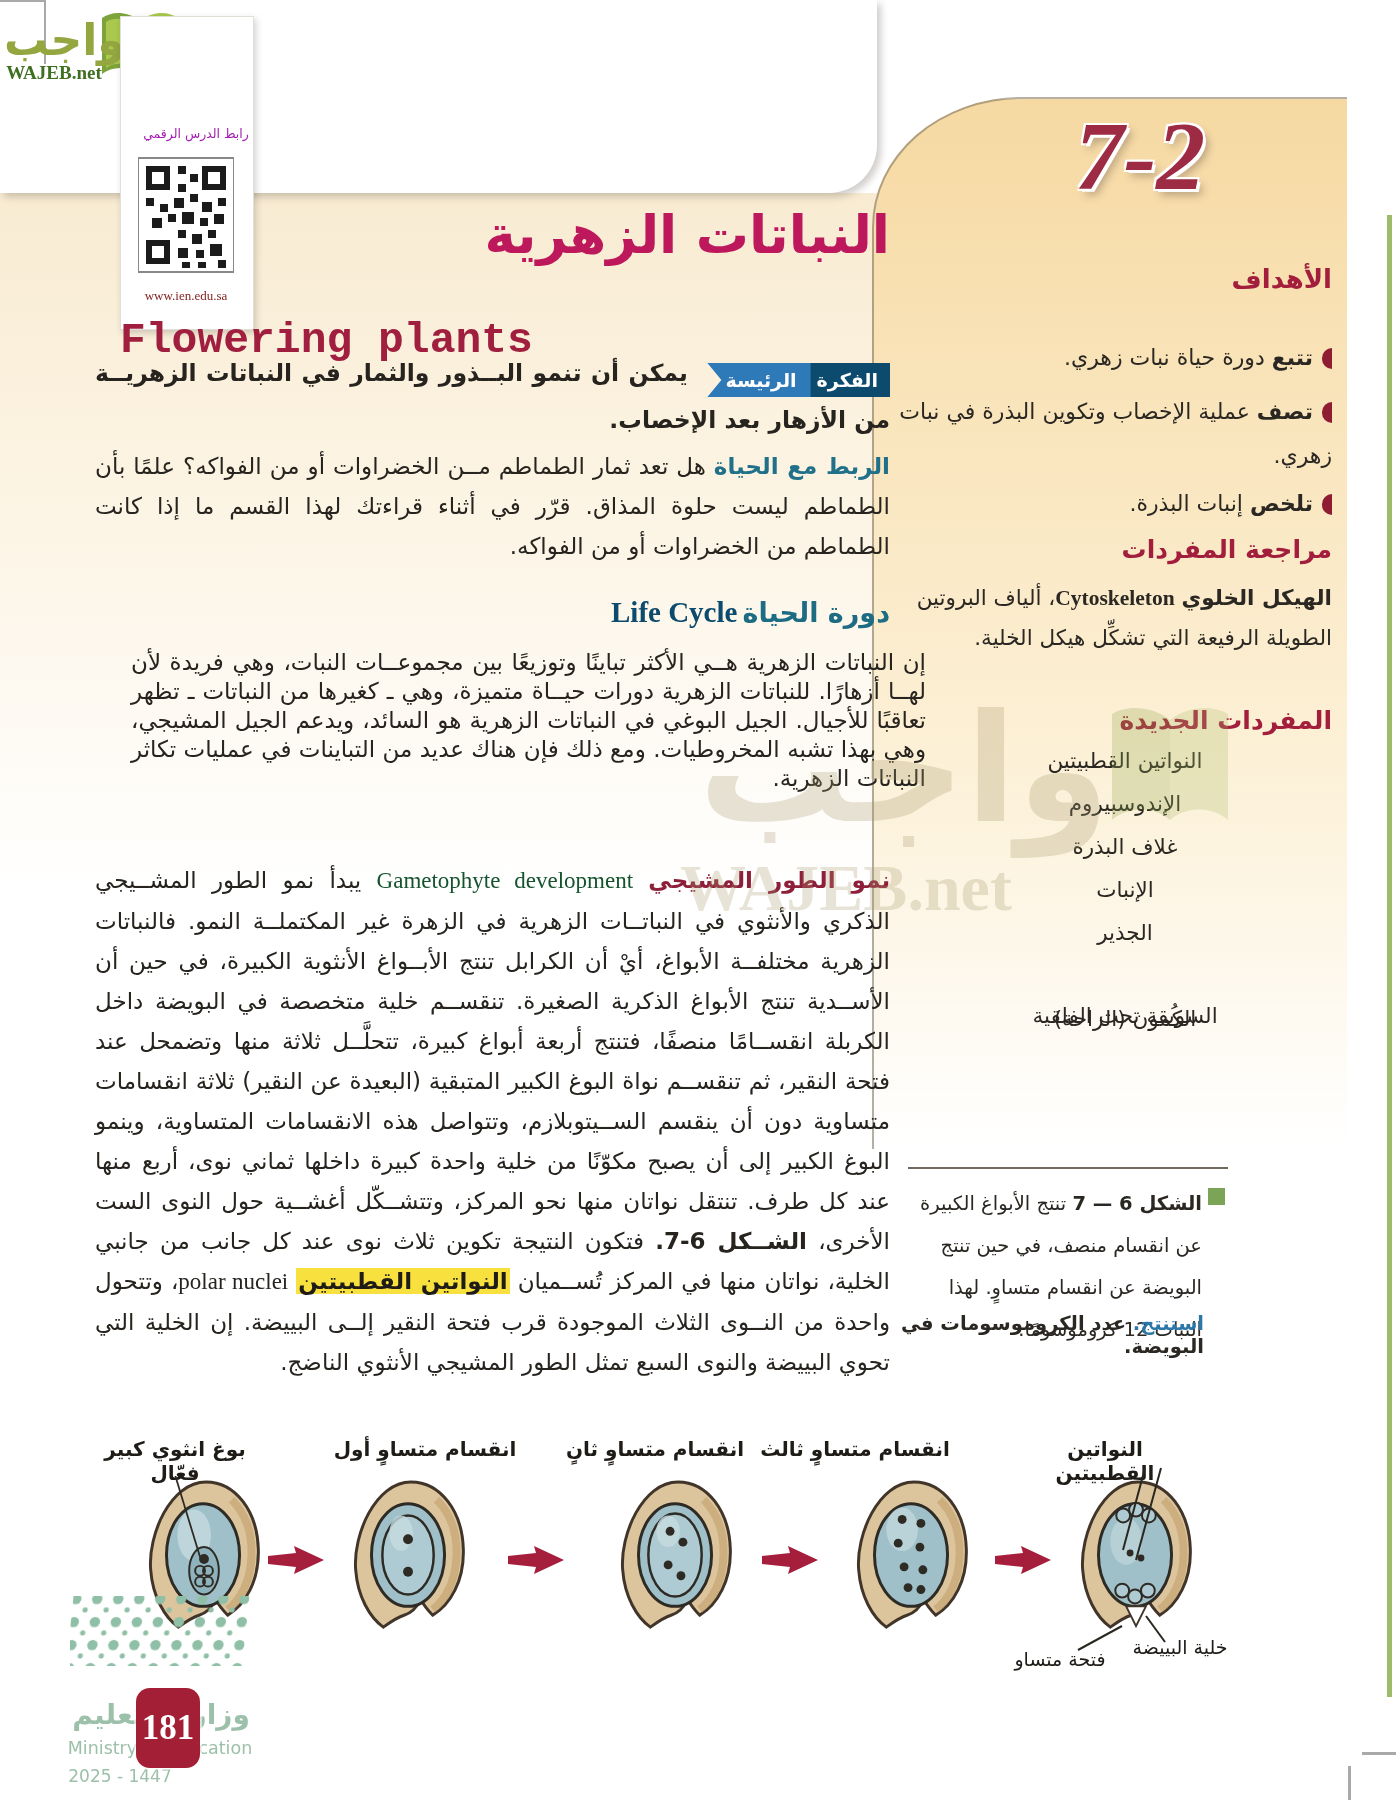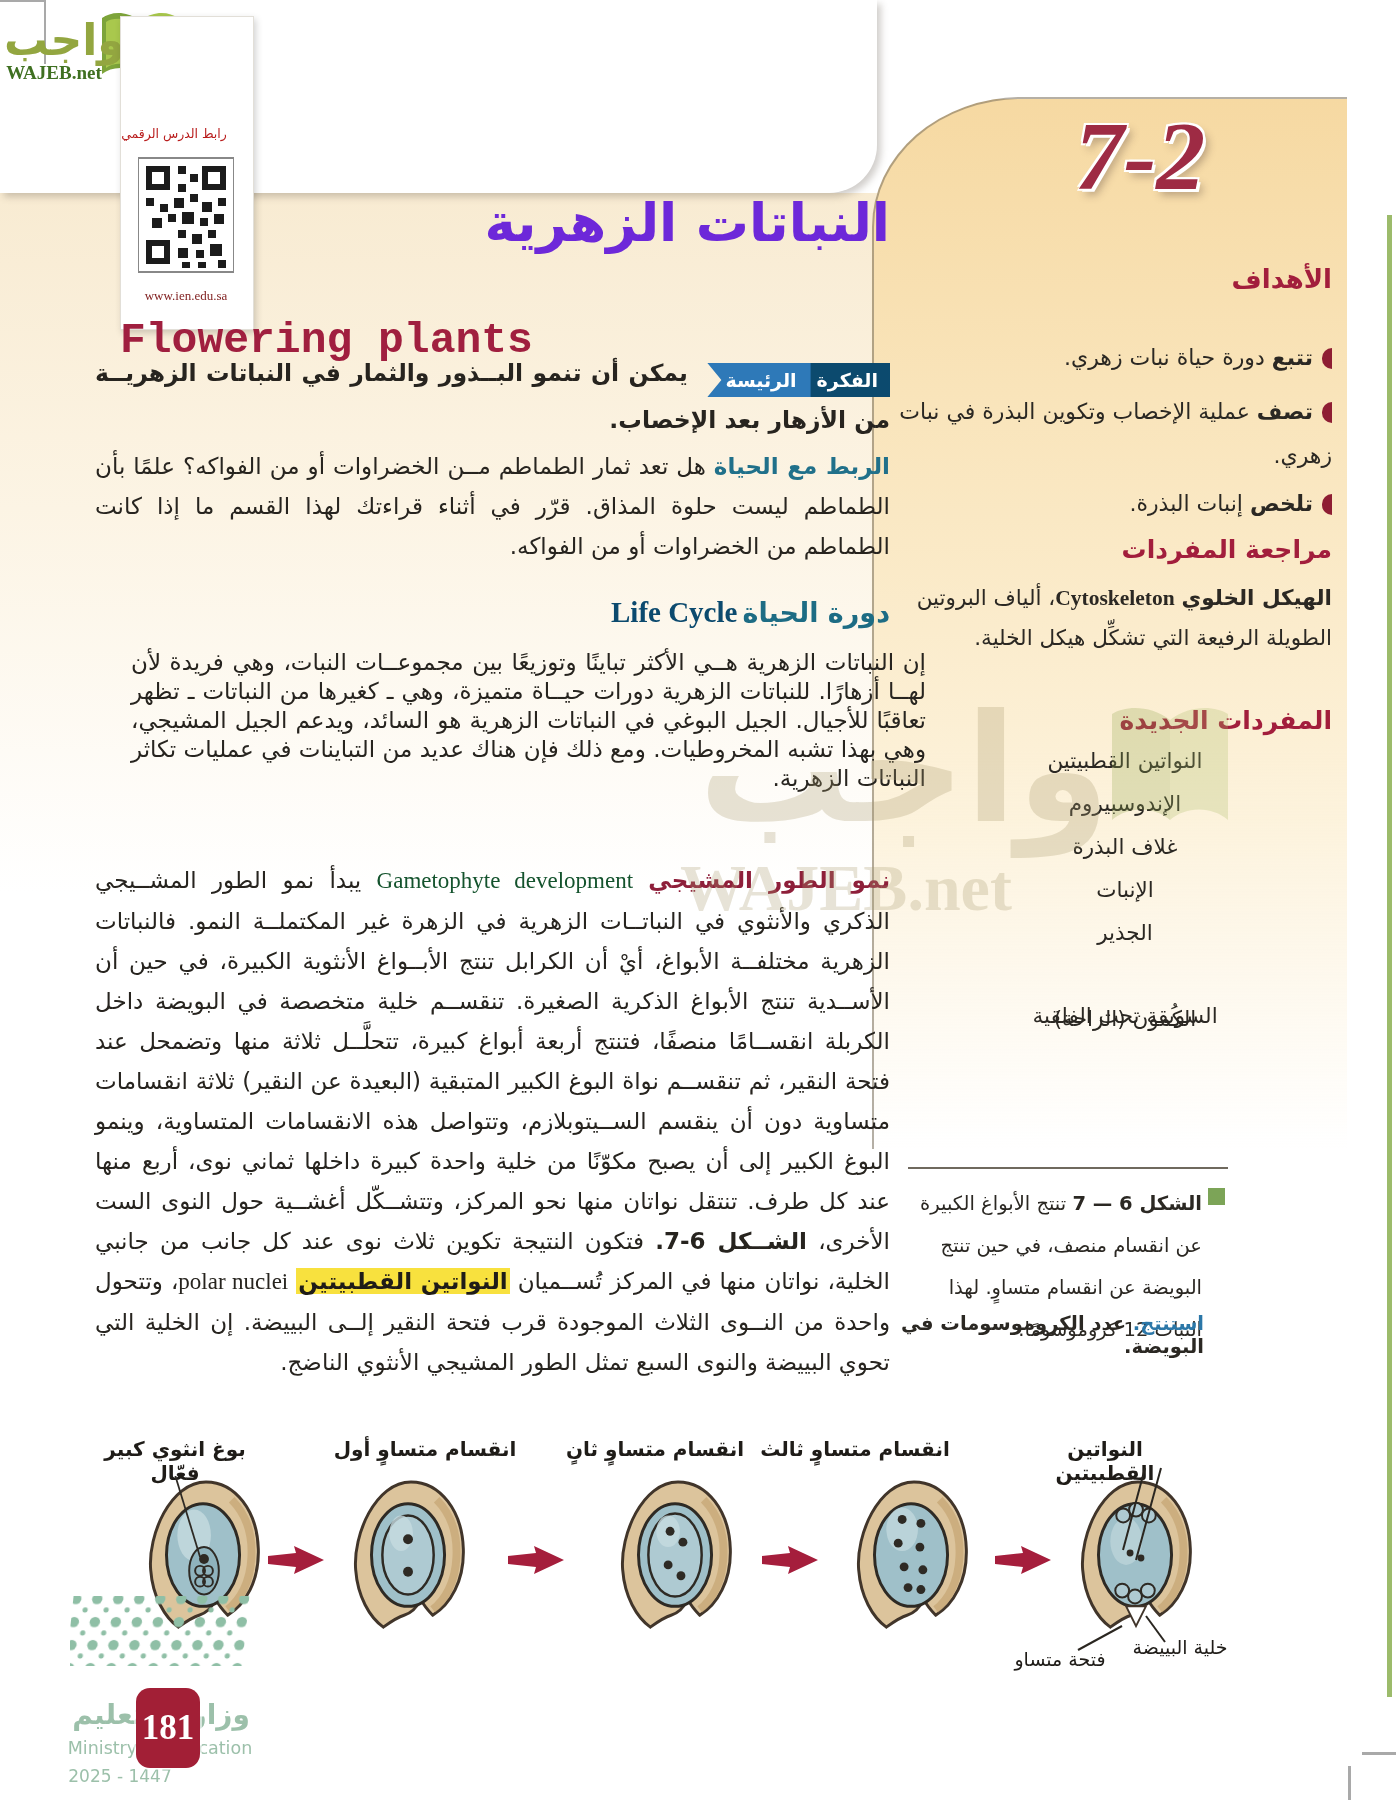--- a/index.html
+++ b/index.html
@@ -17,21 +17,21 @@
     border-bottom-right-radius:48px;box-shadow:4px 4px 7px rgba(90,80,70,.28);}
   #green-edge{left:1387px;top:215px;width:5px;height:1482px;background:#9cbb6b;}
   .cropmark{background:#a9a9a9;}
   
   #wajeb-ar{left:4px;top:18px;width:94px;font-size:44px;font-weight:bold;color:#93a640;text-align:center;line-height:44px;}
   #wajeb-net{left:4px;top:62px;width:100px;font-size:19px;font-weight:bold;color:#3f7021;
     font-family:"Liberation Serif",serif;text-align:center;}
   
   #qr-card{left:120px;top:16px;width:132px;height:312px;background:#fff;border:1px solid #e2dfd8;
     box-shadow:2px 3px 7px rgba(0,0,0,.18);}
-  #qr-label{left:120px;top:126px;width:108px;text-align:center;font-size:12.5px;color:#b91c1c;}
+  #qr-label{left:120px;top:126px;width:108px;text-align:center;font-size:12.5px;color:#a21caf;padding-left:22px;}
   #qr-url{left:120px;top:288px;width:132px;text-align:center;font-size:13px;color:#7f1d1d;
     font-family:"Liberation Serif",serif;}
   
   #section-num{left:1040px;top:96px;width:200px;text-align:center;font-size:98px;line-height:120px;
     font-family:"Liberation Serif",serif;font-style:italic;font-weight:bold;color:#9e2b44;direction:ltr;
     text-shadow:3px 3px 0 #fff,-2px -2px 0 #fff,2px -2px 0 #fff,-2px 2px 0 #fff,5px 6px 8px rgba(60,40,40,.35);}
   
   .sb{direction:rtl;text-align:right;}
   #objectives-title{right:64px;top:264px;font-size:26px;font-weight:bold;color:#a21e3c;}
   .objective{right:64px;width:436px;font-size:22px;line-height:44px;color:#2b2823;}
@@ -44,21 +44,21 @@
   #new-vocab-title{right:64px;top:706px;font-size:25px;font-weight:bold;color:#a21e3c;}
   .vocab-item{left:905px;width:440px;text-align:center;font-size:21.5px;color:#2b2823;}
   
   #caption-rule{left:908px;top:1167px;width:320px;height:2px;background:#6f695e;}
   #caption-square{left:1208px;top:1188px;width:17px;height:17px;background:#7ca457;}
   #figure-caption{left:900px;top:1183px;width:302px;font-size:19.5px;line-height:42px;color:#2b2823;}
   #figure-caption .lead{font-weight:bold;}
   #caption-inference{left:878px;top:1312px;width:326px;font-size:19.5px;font-weight:bold;color:#2b2823;}
   #caption-inference .blue{color:#2b77a8;}
   
-  #title-ar{right:506px;top:192px;font-size:53px;font-weight:bold;color:#6d28d9;}
+  #title-ar{right:506px;top:204px;font-size:53px;font-weight:bold;color:#be185d;}
   #title-en{left:120px;top:283px;font-size:43px;font-weight:bold;color:#a01f3f;
     font-family:Liberation Mono, monospace;margin-top:33px;}
   .para{left:95px;width:795px;direction:rtl;text-align:justify;color:#27241f;}
   #idea-para{top:350px;font-size:23.5px;line-height:46px;font-weight:bold;}
   .badge{display:inline-flex;vertical-align:-6px;margin-left:10px;font-size:19px;font-weight:bold;color:#fff;height:34px;}
   .badge .orange{background:#0c4a6e;padding:3px 12px 3px 10px;display:flex;align-items:center;order:1;}
   .badge .blue{background:#2e79b8;padding:3px 14px 3px 18px;display:flex;align-items:center;order:2;
     clip-path:polygon(0 0,100% 0,100% 100%,0 100%,14px 50%);margin-right:-4px;}
   #connect-para{top:446px;font-size:23px;line-height:40px;}
   #connect-para .lead{color:#20708a;font-weight:bold;}

